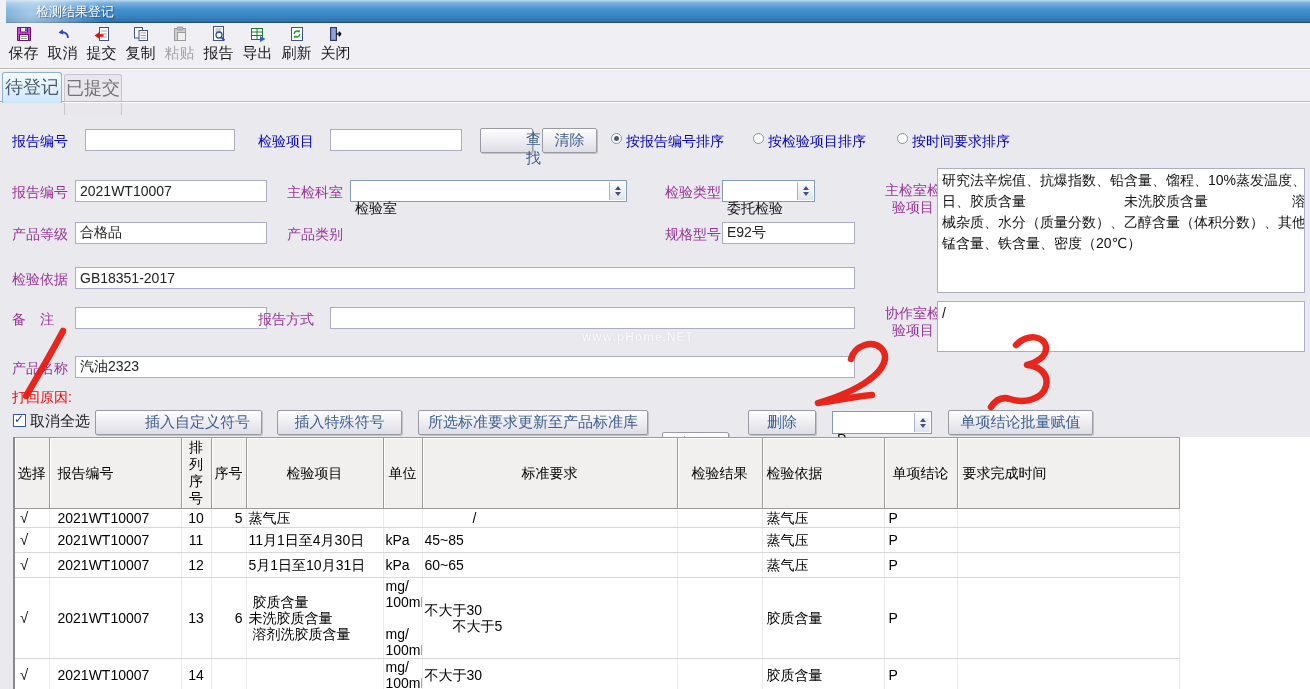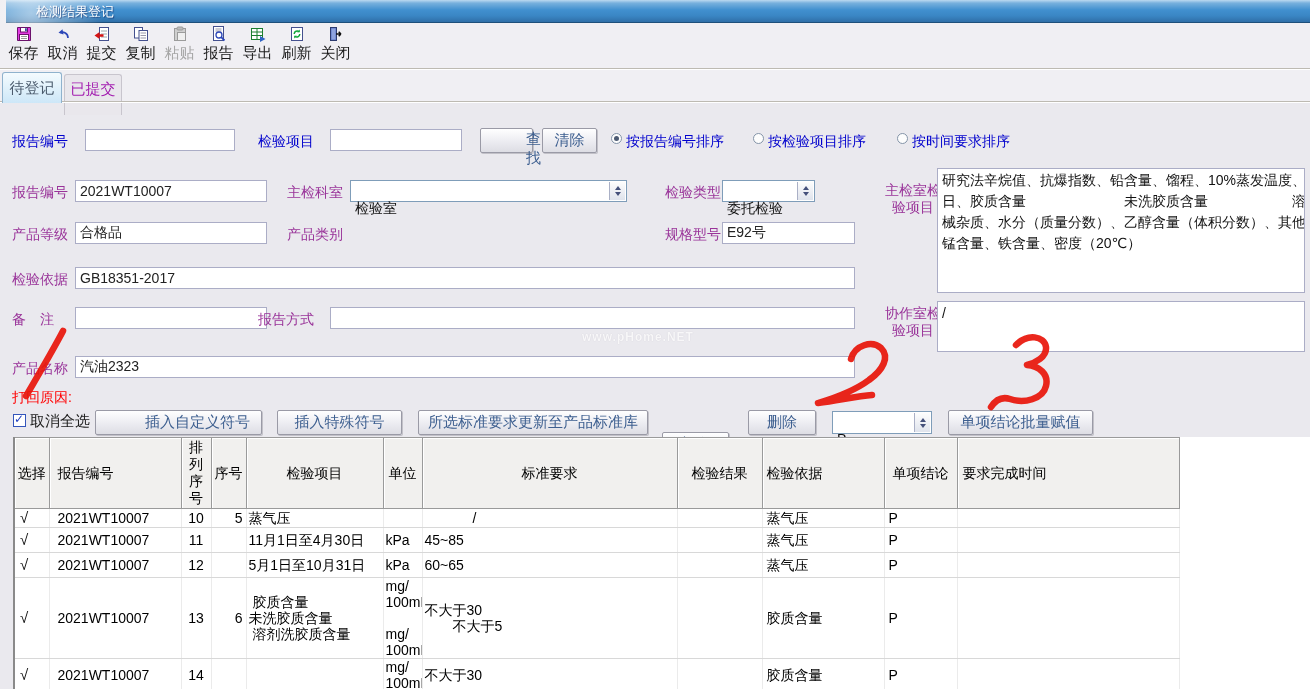--- a/index.html
+++ b/index.html
@@ -20,27 +20,27 @@
     display:flex;align-items:flex-start;padding-left:4px;box-sizing:border-box;}
   .tbtn{width:39px;height:43px;display:flex;flex-direction:column;align-items:center;
     justify-content:flex-start;padding-top:3px;box-sizing:border-box;cursor:default;}
   .tbtn .ticon{height:17px;display:block;}
   .tbtn .tlabel{font-size:15px;color:#1b1b1b;line-height:20px;white-space:nowrap;}
   .tbtn.disabled .tlabel{color:#a6a6a6;}
   .groove{position:absolute;left:0;width:1310px;height:2px;
     border-top:1px solid #bdbab2;border-bottom:1px solid #ffffff;box-sizing:border-box;}
   
   .tabstrip{position:absolute;left:0;top:70px;width:1310px;height:33px;background:#f0eff3;}
-  .tab{position:absolute;box-sizing:border-box;text-align:center;font-size:15px;cursor:default;}
+  .tab{position:absolute;box-sizing:border-box;text-align:center;font-size:18px;cursor:default;}
   .tab.active{left:2px;top:2px;width:60px;height:31px;line-height:29px;
     background:linear-gradient(#f4fbfe,#cde7f8);border:1px solid #8fb2cd;border-bottom:none;
     border-radius:3px 3px 0 0;color:#4a5a6c;z-index:2;}
   .tab.inactive{left:64px;top:4px;width:58px;height:41px;line-height:27px;
     background:#e9e7ec;border:1px solid #c8c5cd;border-bottom:none;
-    border-radius:3px 3px 0 0;color:#a21caf;}
+    border-radius:3px 3px 0 0;color:#737373;}
   
   .lblb{position:absolute;color:#0000cd;white-space:nowrap;}
   .lblp{position:absolute;color:#993399;white-space:nowrap;}
   .lblr{position:absolute;color:#ff0000;white-space:nowrap;}
   .inp{position:absolute;box-sizing:border-box;background:#fff;border:1px solid #abadc6;
     font-family:inherit;font-size:14px;color:#222;padding:1px 4px;outline:none;}
   .tarea{position:absolute;box-sizing:border-box;background:#fff;border:1px solid #abadc6;
     font-size:14px;line-height:21px;padding:1px 4px;white-space:pre;overflow:hidden;color:#111;}
   .combo{position:absolute;box-sizing:border-box;background:#fff;border:1px solid #7f9db9;}
   .combo .cval{position:absolute;left:4px;top:19px;font-size:14px;color:#111;white-space:nowrap;}

